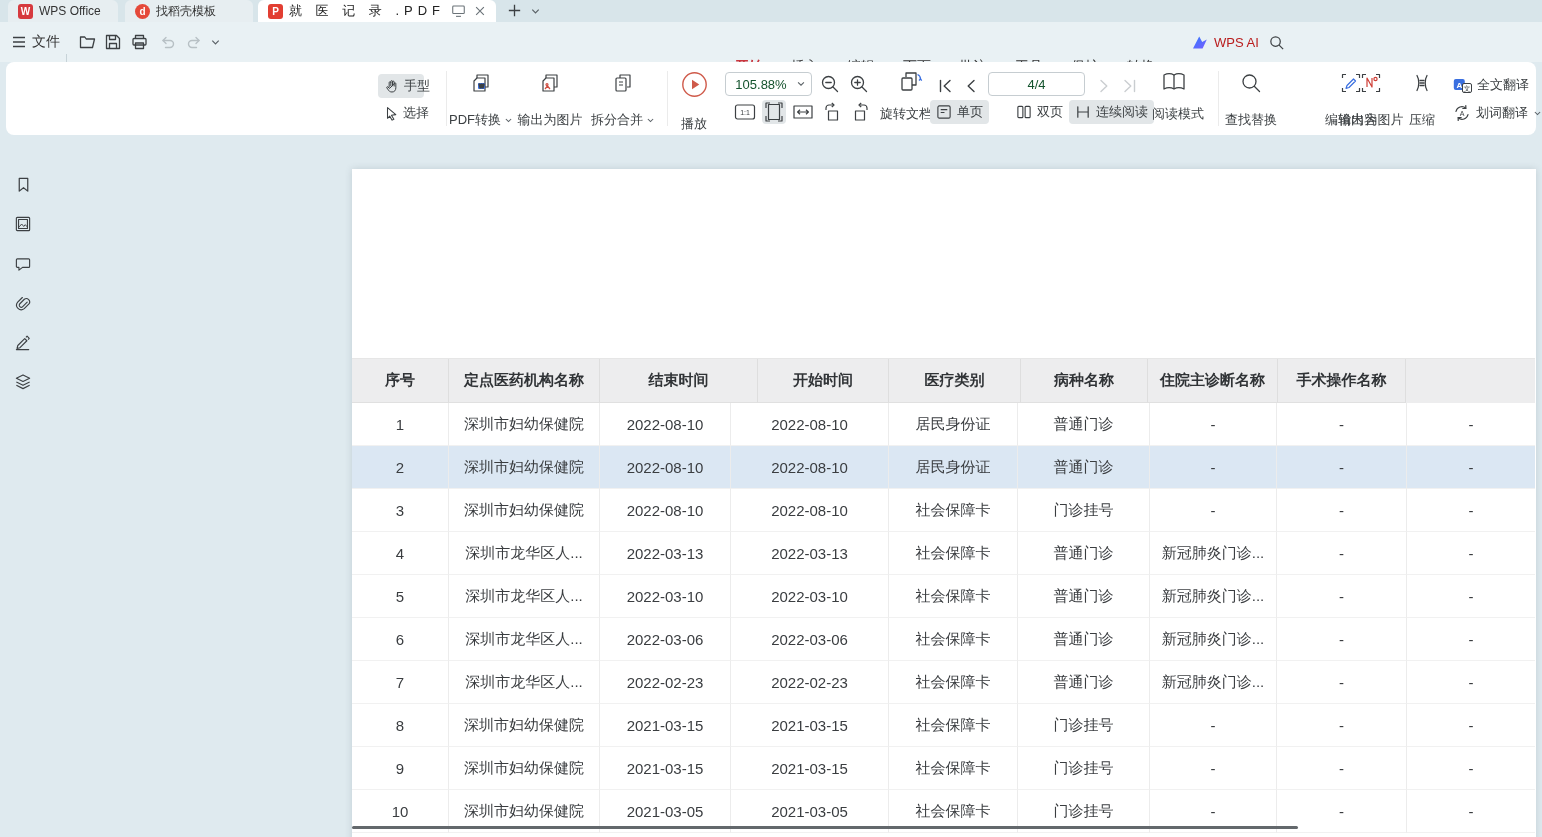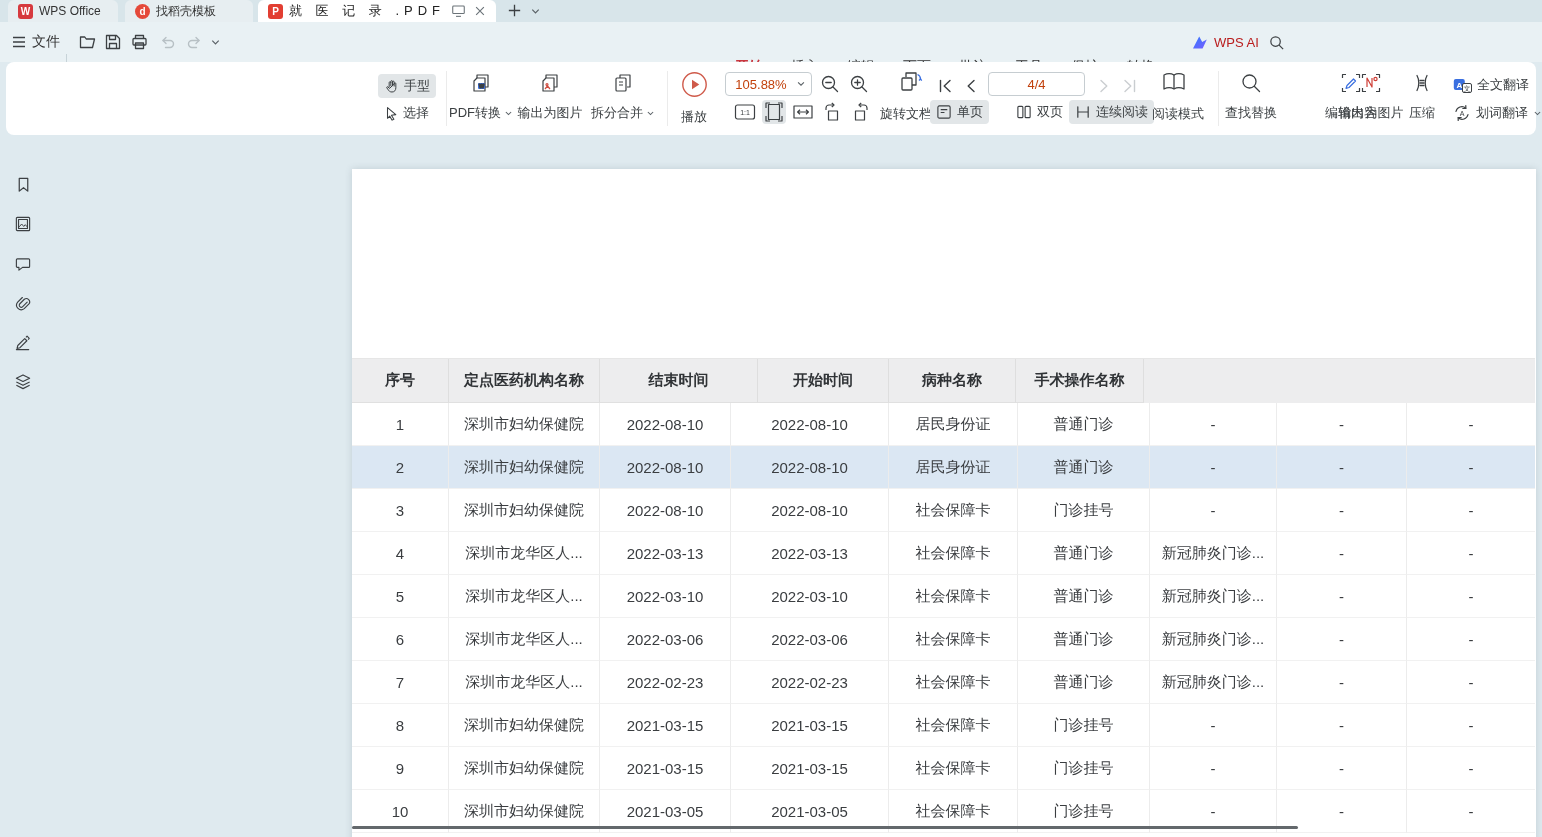--- a/index.html
+++ b/index.html
@@ -15,23 +15,23 @@
   .menubar{position:absolute;left:0;top:22px;width:1542px;height:40px;background:#e9f1f4;}
   .mitem{position:absolute;top:8px;height:24px;display:flex;align-items:center;justify-content:center;}
   .ribbon{position:absolute;left:735px;top:8px;height:26px;display:flex;gap:28px;align-items:center;font-size:14px;color:#333;}
   .rtab{position:relative;cursor:default;white-space:nowrap;margin-top:48px;}
   .rtab.active{color:#c9353d;font-weight:bold;}
   .rtab.active::after{content:"";position:absolute;left:1px;right:1px;bottom:-7px;height:3px;border-radius:2px;background:#c9353d;}
   
   .toolbar{position:absolute;left:6px;top:62px;width:1530px;height:73px;background:#ffffff;border-radius:8px;}
   .chip{position:absolute;display:flex;align-items:center;gap:5px;height:24px;padding:0 6px;border-radius:4px;font-size:13px;color:#3c4043;box-sizing:border-box;white-space:nowrap;}
   .chip.sel{background:#e2e6e8;}
-  .stack{position:absolute;display:flex;flex-direction:column;align-items:center;gap:10px;font-size:13px;color:#3c4043;white-space:nowrap;}
+  .stack{position:absolute;display:flex;flex-direction:column;align-items:center;gap:17px;font-size:13px;color:#3c4043;white-space:nowrap;}
   .vdiv{position:absolute;top:9px;width:1px;height:55px;background:#ebebeb;}
-  .inbox{position:absolute;height:24px;border:1px solid #c6cdd1;border-radius:4px;background:#fff;display:flex;align-items:center;box-sizing:border-box;font-size:13px;color:#c2410c;}
+  .inbox{position:absolute;height:24px;border:1px solid #c6cdd1;border-radius:4px;background:#fff;display:flex;align-items:center;box-sizing:border-box;font-size:13px;color:#14532d;}
   .icbtn{position:absolute;width:24px;height:24px;display:flex;align-items:center;justify-content:center;border-radius:4px;}
   .icbtn.sel{background:#e2e6e8;}
   .lbl{position:absolute;font-size:13px;color:#3c4043;white-space:nowrap;}
   .dis{opacity:.45;}
   
   .canvas{position:absolute;left:0;top:136px;width:1542px;height:701px;background:#dfeaef;margin-top:15px;}
   .sideic{position:absolute;left:13px;width:20px;height:20px;display:flex;align-items:center;justify-content:center;}
   .page{position:absolute;left:352px;top:18px;width:1184px;height:683px;background:#ffffff;box-shadow:0 0 7px rgba(60,80,90,.18);}
   
   .rtable{position:absolute;left:0;top:189px;width:1183px;border-top:1px solid #e6e6e6;}
@@ -160,21 +160,21 @@
     <div class="mitem" style="left:1268px;">
         <svg width="17" height="17" viewBox="0 0 18 18" fill="none" stroke="#3c4043" stroke-width="1.3">
           <circle cx="8" cy="8" r="5"></circle>
           <path d="M11.8 11.8L16 16"></path>
         </svg>
       </div>
   </div>
 
   <div class="toolbar">
 
-    <div class="chip sel" style="left:372px;top:12px;width:58px;">
+    <div class="chip sel" style="left:372px;top:12px;width:46px;">
       <span>
           <svg width="15" height="15" viewBox="0 0 18 18" fill="none" stroke="#3c4043" stroke-width="1.2" stroke-linecap="round" stroke-linejoin="round">
             <path d="M6.2 9.5V4.3a1 1 0 0 1 2 0V8m0-3.8V3a1 1 0 0 1 2 0v5m0-4.4a1 1 0 0 1 2 0v4.9m0-2.9a1 1 0 0 1 2 0v4.9c0 3-1.6 5.1-4.6 5.1-2.6 0-3.8-1.2-5.1-3.5L3.3 10.6c-.5-.9.7-1.8 1.5-1L6.2 11z"></path>
           </svg>
         </span>
       <span>手型</span>
     </div>
     <div class="chip" style="left:372px;top:39px;width:58px;">
       <span>
           <svg width="14" height="15" viewBox="0 0 16 17" fill="none" stroke="#3c4043" stroke-width="1.2" stroke-linejoin="round">
@@ -469,21 +469,23 @@
         </svg>
       </div>
 
     <div class="page">
       <div class="rtable">
           <div class="trow thead">
             <div class="tcell c0">序号</div>
             <div class="tcell c1">定点医药机构名称</div>
             <div class="tcell c3">结束时间</div>
             <div class="tcell c2">开始时间</div>
+            <div class="tcell c5">医疗类别</div>
             <div class="tcell c6">病种名称</div>
+            <div class="tcell c7">住院主诊断名称</div>
             <div class="tcell c8">手术操作名称</div>
           </div>
           <div class="trow">
             <div class="tcell c0">1</div>
             <div class="tcell c1">深圳市妇幼保健院</div>
             <div class="tcell c2">2022-08-10</div>
             <div class="tcell c3">2022-08-10</div>
             <div class="tcell c4">居民身份证</div>
             <div class="tcell c5">普通门诊</div>
             <div class="tcell c6">-</div>

